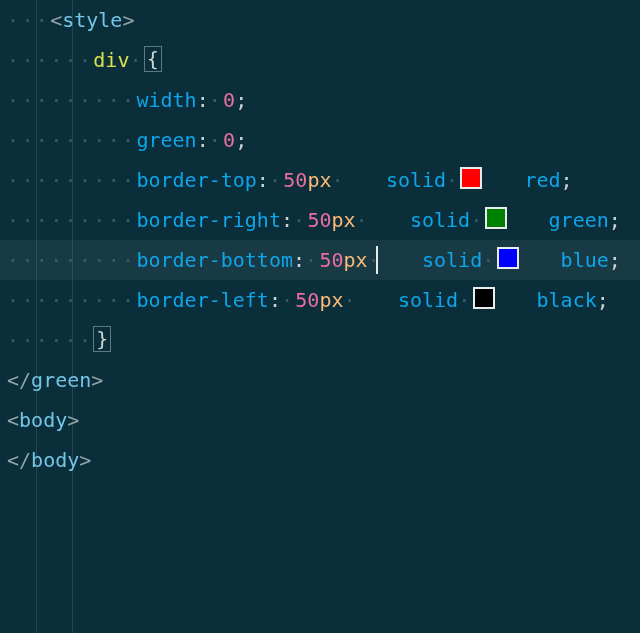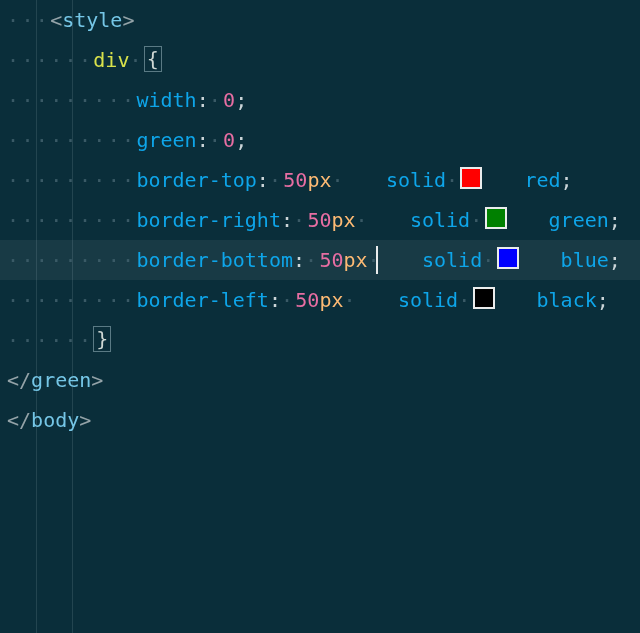--- a/index.html
+++ b/index.html
@@ -94,16 +94,17 @@
 
   <div class="line"><span class="ws">·········</span><span class="prop">border-left</span><span class="punct">:</span><span class="ws">·</span><span class="num">50</span><span class="unit">px</span><span class="ws">·</span><span class="ident">solid</span><span class="ws">·</span><span class="swatch" style="background:#000000"></span><span class="ident">black</span><span class="punct">;</span></div>
 
 
 
   <div class="line"><span class="ws">······</span><span class="brace brace-box">}</span></div>
 
 
   <div class="line"><span class="bracket">&lt;/</span><span class="tag-name">green</span><span class="bracket">&gt;</span></div>
 
+  <div class="line"><span class="bracket">&lt;</span><span class="tag-name">body</span><span class="bracket">&gt;</span></div>
 
 
   <div class="line"><span class="bracket">&lt;/</span><span class="tag-name">body</span><span class="bracket">&gt;</span></div>
 </div>
 
 </body></html>

